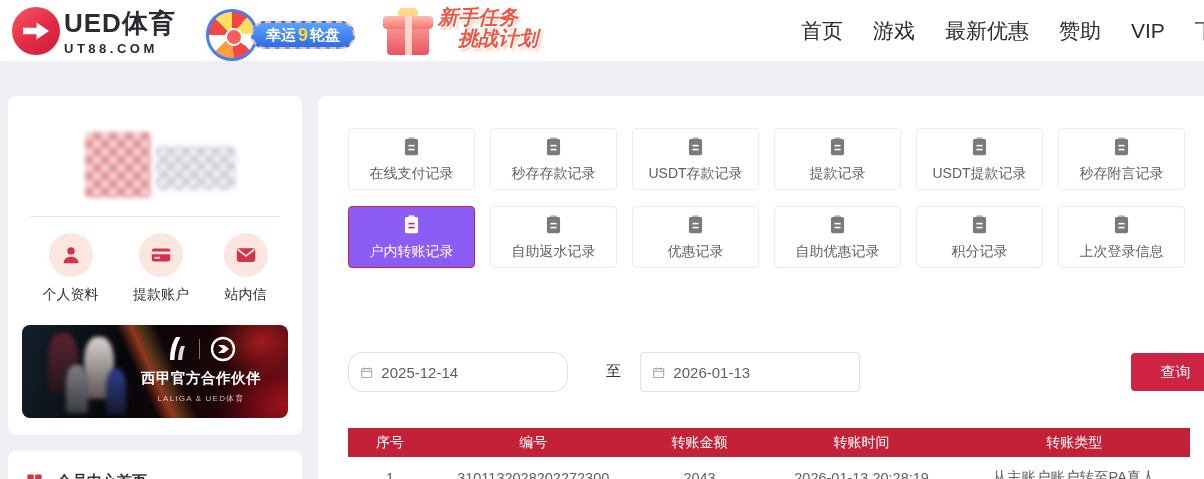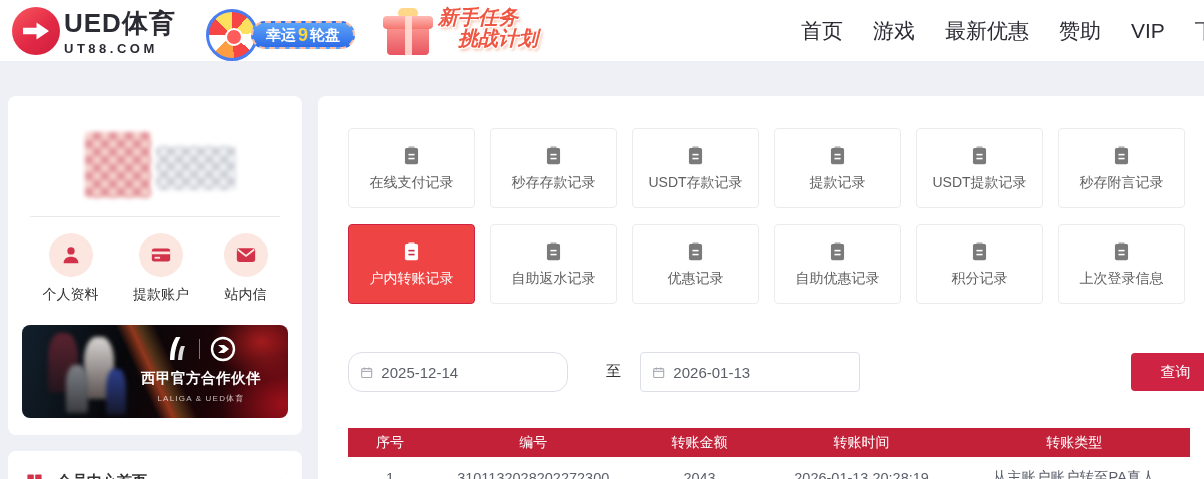--- a/index.html
+++ b/index.html
@@ -80,26 +80,26 @@
   .banner-sub { margin-top:5px; font-size:8px; color:rgba(255,255,255,.72); letter-spacing:1.2px; }
   
   #menu-card { left:8px; top:451px; width:294px; height:60px; display:flex; align-items:center; padding:0 18px; }
   #menu-card svg.grid { width:17px; height:17px; }
   .menu-label { margin-left:14px; font-size:15px; font-weight:bold; color:#333; }
   .menu-chevron { margin-left:auto; }
   
   #main-card { left:318px; top:96px; width:886px; height:420px; border-radius:8px 0 0 0; }
   .tabs { position:absolute; left:30px; top:32px; display:grid;
     grid-template-columns:repeat(6,127px); column-gap:15px; row-gap:16px; }
-  .tab { height:80px; background:#fff; border:1px solid #ececec; border-radius:4px; cursor:pointer;
+  .tab { height:62px; background:#fff; border:1px solid #ececec; border-radius:4px; cursor:pointer;
     display:flex; flex-direction:column; align-items:center; justify-content:center; gap:8px;
     font-size:14px; color:#5f5f5f; }
   .tab svg { color:#7a7a7a; }
   .tab .clip-line { stroke:#fff; stroke-width:1.8; }
-  .tab.active { background:#ef4444; border-color:#ce2342; color:#fff; }
+  .tab.active { background:#8b5cf6; border-color:#ce2342; color:#fff; }
   .tab.active svg { color:#fff; }
   .tab.active .clip-line { stroke:#ce2342; }
   
   .filter { position:absolute; left:30px; top:256px; width:842px; height:40px; }
   .date-input { position:absolute; top:0; width:220px; height:40px; background:#fff;
     border:1px solid #dcdfe6; border-radius:4px; display:flex; align-items:center; padding:0 11px; gap:8px; }
   .date-input input { border:none; outline:none; font-size:15px; color:#5a5e66; width:100%;
     font-family:"Liberation Sans","DejaVu Sans",sans-serif; background:transparent; }
   #date-start { left:0;border-radius:14px; }
   #date-end { left:292px; }

